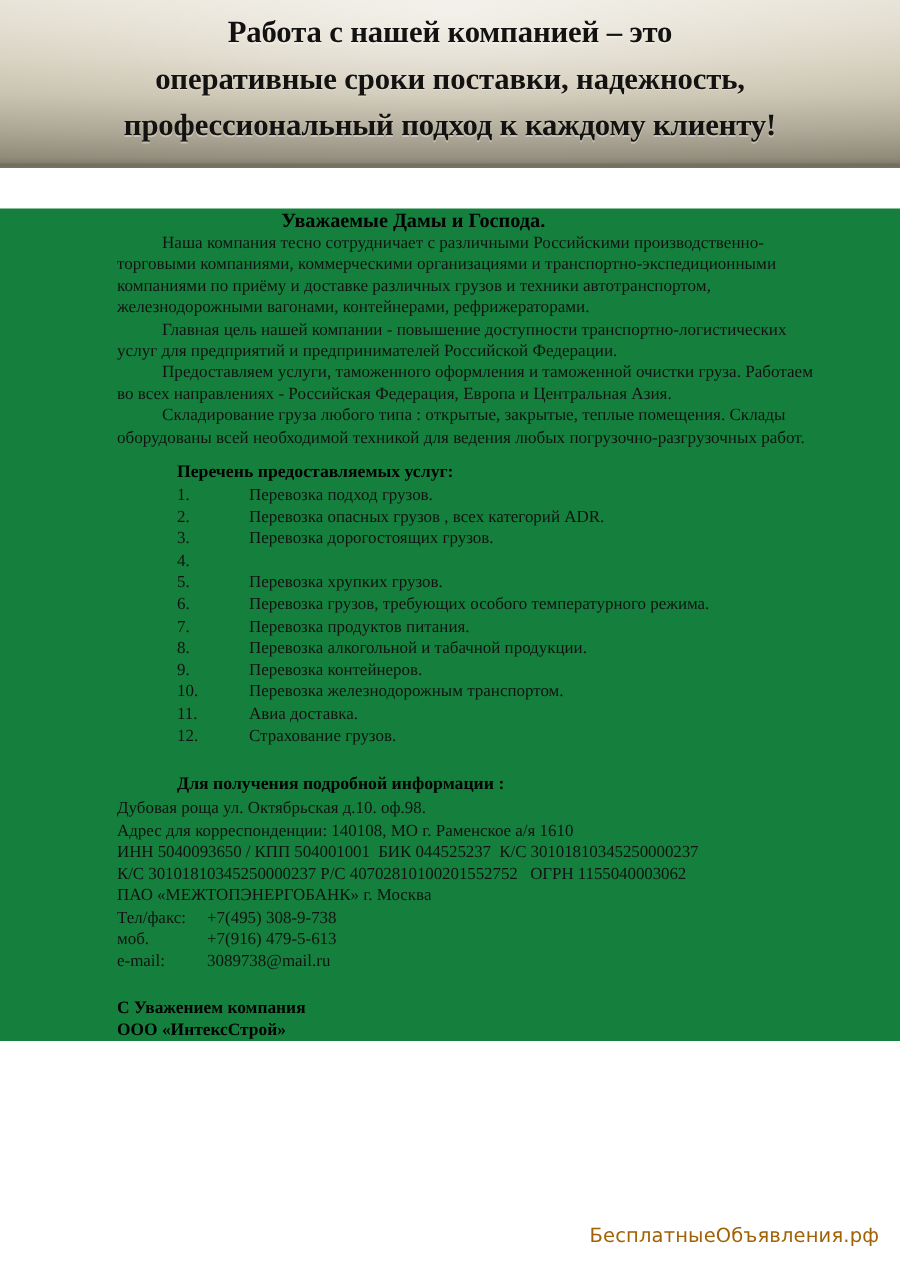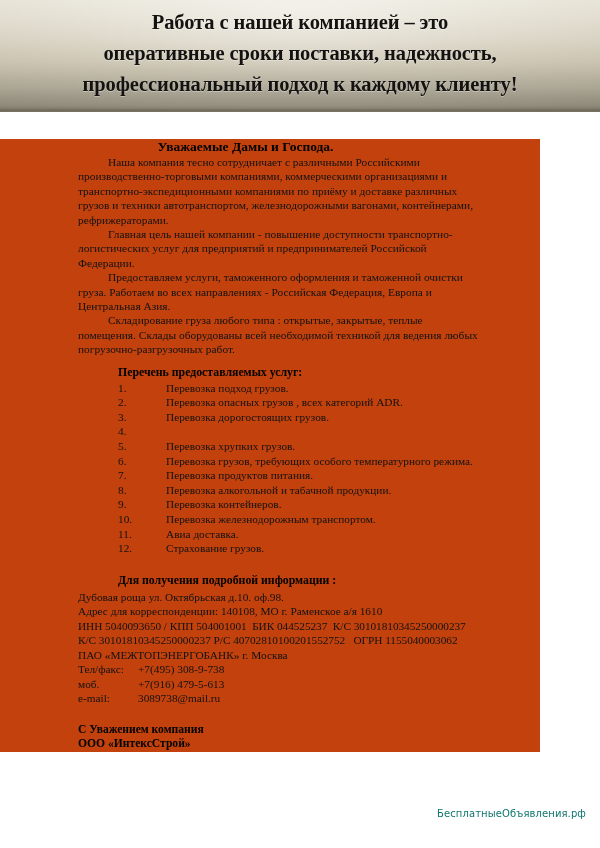--- a/index.html
+++ b/index.html
@@ -66,24 +66,24 @@
     font-size: 20.5px;
     line-height: 31px;
     color: #141210;
     letter-spacing: -0.1px;
     text-shadow: 0 1px 0 rgba(255,255,255,0.35);
   }
 
   
   .doc-body {
     position: relative;
-    width: 540px;
+    width: 600px;
     box-sizing: border-box;
     padding: 0 57px 0 78px;
-    background: #c2410c;
+    background: #15803d;
   }
 
   .salutation {
     text-align: center;
     font-weight: bold;
     font-size: 13.5px;
     margin: 27px 0 0 0;
     padding-right: 70px;
     color: #000;
   }
@@ -157,24 +157,24 @@
     font-weight: bold;
     font-size: 11.6px;
     line-height: 14.6px;
     color: #000;
   }
 
   
   .watermark {
     position: absolute;
     right: 14px;
-    bottom: 29px;
+    bottom: 16px;
     font-family: "DejaVu Sans", "Liberation Sans", sans-serif;
-    font-size: 10px;
-    color: #0f766e;
+    font-size: 13px;
+    color: #a16207;
     letter-spacing: 0.1px;
     user-select: none;
   }
 </style>
 </head>
 <body>
 
 <div class="header-banner">
   <h1 class="header-title">
     <span>Работа с нашей компанией – это</span><br>

